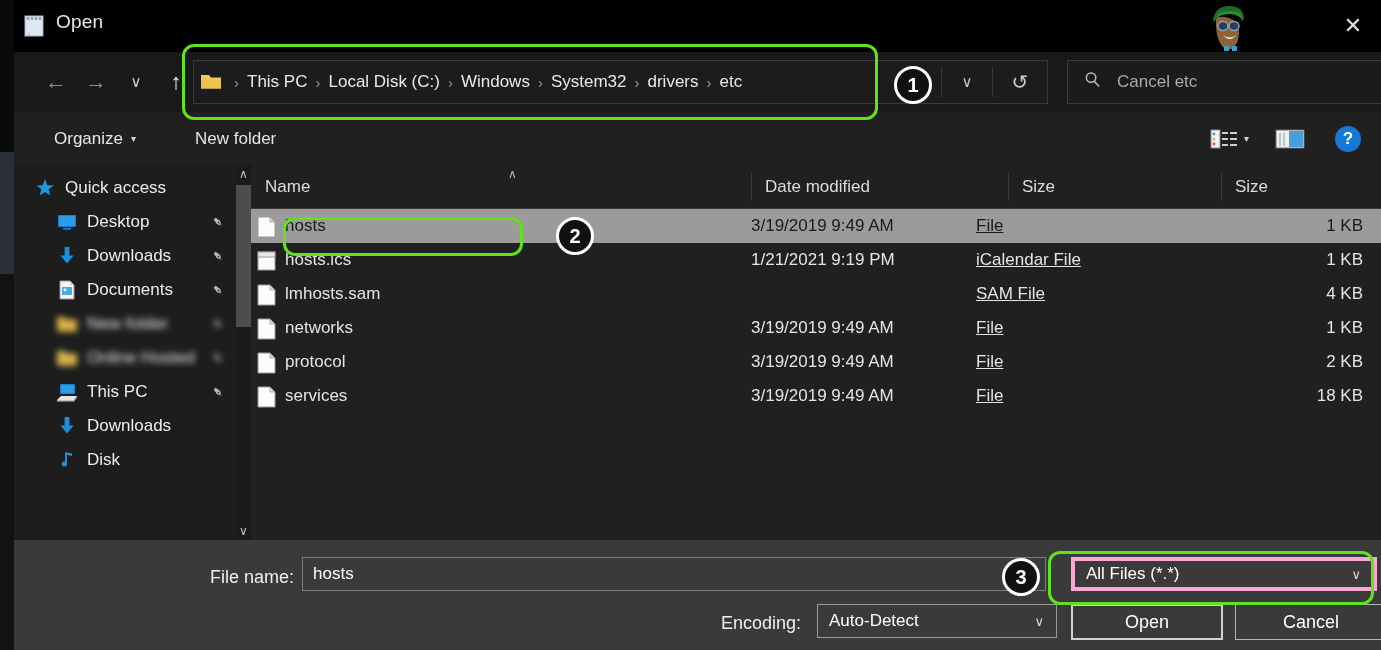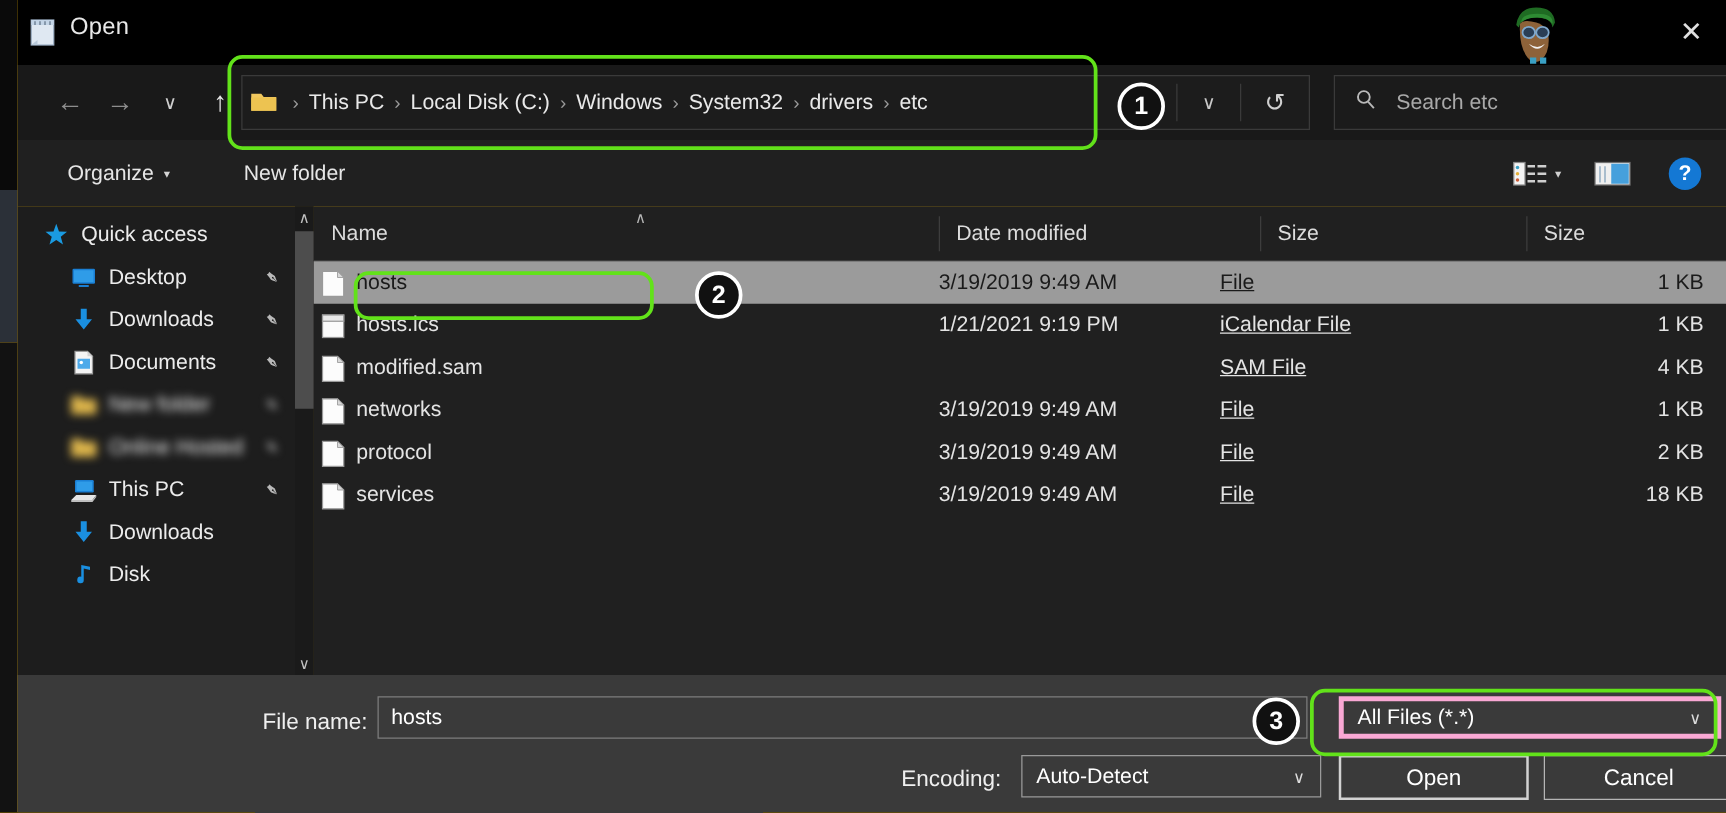--- a/index.html
+++ b/index.html
@@ -5,21 +5,21 @@
   * { box-sizing: border-box; margin: 0; padding: 0; }
   html, body {
     width: 1381px; height: 650px;
     background: #000;
     font-family: "Liberation Sans", sans-serif;
     overflow: hidden;
   }
   #app {
     position: relative;
     width: 1381px; height: 650px;
-    background: #eab308;
+    background: #ec4899;
   }
 
   
   .bg-strip-a { position:absolute; left:0; top:0; width:14px; height:152px; background:#0a0a0a; }
   .bg-strip-b { position:absolute; left:0; top:152px; width:14px; height:122px; background:#2b3038; }
   .bg-strip-c { position:absolute; left:0; top:274px; width:14px; height:376px; background:#121212; }
 
   
   .titlebar {
     position:absolute; left:14px; top:0; width:1367px; height:52px;
@@ -264,21 +264,21 @@
       <div class="addr-refresh">↺</div>
     </div>
 
     <div class="searchbox">
       <span class="search-ico">
         <svg viewBox="0 0 18 18" width="17" height="17">
           <circle cx="7.5" cy="7" r="5" fill="none" stroke="#b9b9b9" stroke-width="1.6"></circle>
           <line x1="11" y1="11" x2="16" y2="16.5" stroke="#b9b9b9" stroke-width="1.6"></line>
         </svg>
       </span>
-      <span class="search-ph">Search etc</span>
+      <span class="search-ph">Cancel etc</span>
     </div>
   </div>
 
   <div class="toolbar">
     <div class="tb-item tb-organize">
       <span>Organize</span>
       <span class="tb-caret">▾</span>
     </div>
     <div class="tb-item tb-newfolder">
       <span>New folder</span>
@@ -422,21 +422,21 @@
           <span class="cell c-name">hosts.ics</span>
           <span class="cell c-date">1/21/2021 9:19 PM</span>
           <span class="cell c-type">iCalendar File</span>
           <span class="cell c-size">1 KB</span>
         </div>
         <div class="row">
           <span class="file-ico"><svg viewBox="0 0 19 22" width="19" height="22">
               <path d="M1 1 h12 l5 5 v15 h-17 z" fill="#fcfcfc" stroke="#9a9a9a"></path>
               <path d="M13 1 l5 5 h-5 z" fill="#d8d8d8" stroke="#9a9a9a" stroke-width="0.7"></path>
             </svg></span>
-          <span class="cell c-name">modified.sam</span>
+          <span class="cell c-name">lmhosts.sam</span>
           <span class="cell c-type">SAM File</span>
           <span class="cell c-size">4 KB</span>
         </div>
         <div class="row">
           <span class="file-ico"><svg viewBox="0 0 19 22" width="19" height="22">
               <path d="M1 1 h12 l5 5 v15 h-17 z" fill="#fcfcfc" stroke="#9a9a9a"></path>
               <path d="M13 1 l5 5 h-5 z" fill="#d8d8d8" stroke="#9a9a9a" stroke-width="0.7"></path>
             </svg></span>
           <span class="cell c-name">networks</span>
           <span class="cell c-date">3/19/2019 9:49 AM</span>

